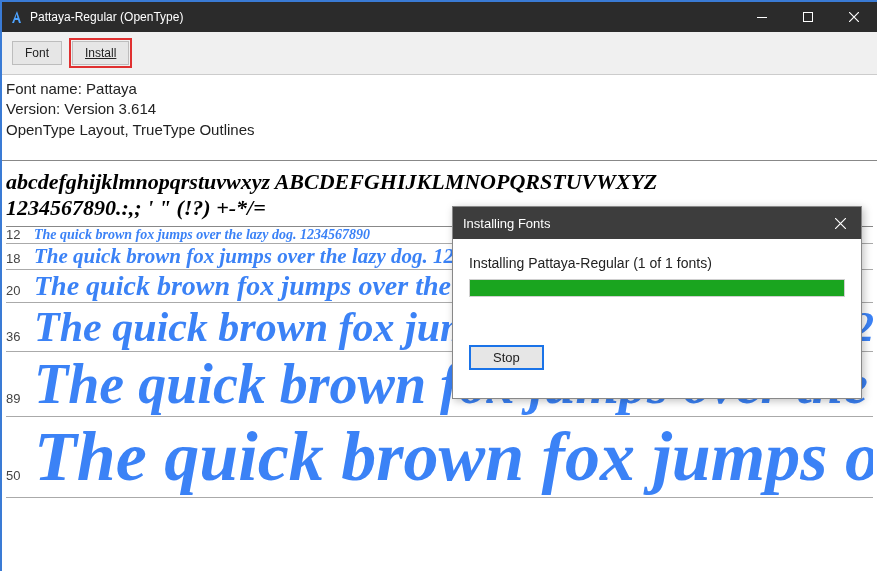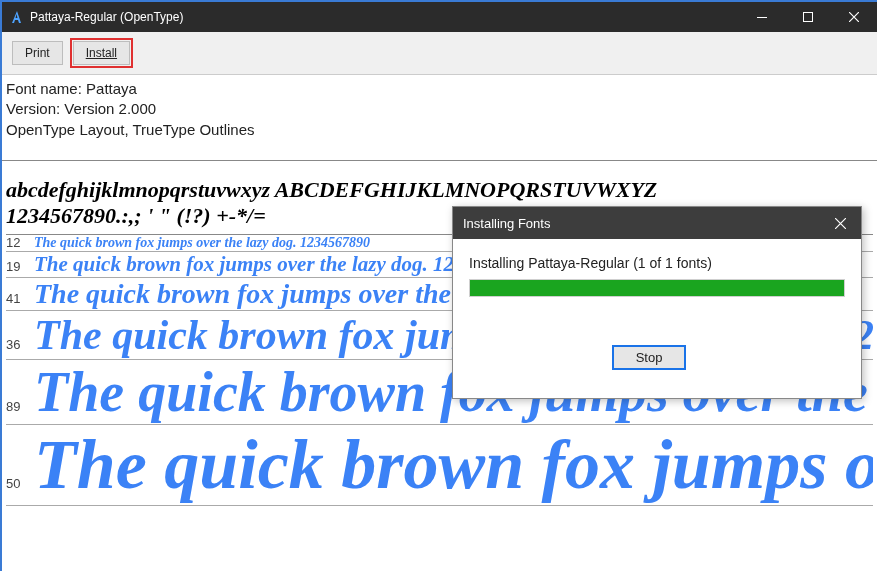--- a/index.html
+++ b/index.html
@@ -87,21 +87,20 @@
       padding: 4px 4px;
     }
     .charset {
       font-family: "Brush Script MT", "Segoe Script", cursive;
       font-weight: bold;
       font-style: italic;
       font-size: 22px;
       line-height: 1.2;
       padding: 4px 0;
       border-bottom: 1px solid #888;
-      margin-top: 8px;
     }
     .sample-row {
       display: flex;
       align-items: baseline;
       border-bottom: 1px solid #aaa;
       white-space: nowrap;
       overflow: hidden;
     }
     .sample-size {
       font-family: "Segoe UI", sans-serif;
@@ -168,21 +167,21 @@
       position: relative;
     }
     .progress-fill {
       background: #1aa51f;
       height: 100%;
       width: 100%;
     }
     .dlg-footer {
       padding: 0 16px 14px 0;
       display: flex;
-      justify-content: center;
+      justify-content: flex-start;
       margin-top: 48px;
     }
     .stop-btn {
       background: #e6e6e6;
       border: 2px solid #1a73e8;
       padding: 3px 22px;
       font-size: 13px;
       font-family: "Segoe UI", sans-serif;
       color: #222;
     }
@@ -212,46 +211,46 @@
     </div>
     <div class="tb-btn">
       <svg width="10" height="10" viewBox="0 0 10 10">
           <path d="M0 0 L10 10 M10 0 L0 10" stroke="#fff" stroke-width="1.2"></path>
         </svg>
     </div>
   </div>
 </div>
 
 <div class="toolbar">
-  <button class="tool-btn">Print</button>
+  <button class="tool-btn">Font</button>
   <button class="tool-btn highlighted">Install</button>
 </div>
 
 <div class="fontinfo">
   <div>Font name: Pattaya</div>
-  <div>Version: Version 2.000</div>
+  <div>Version: Version 3.614</div>
   <div>OpenType Layout, TrueType Outlines</div>
 </div>
 
 <div class="preview">
   <div class="charset">
     <div>abcdefghijklmnopqrstuvwxyz ABCDEFGHIJKLMNOPQRSTUVWXYZ</div>
     <div>1234567890.:,; ' " (!?) +-*/=</div>
   </div>
 
   <div class="sample-row">
     <span class="sample-size">12</span>
     <span class="sample-text sz12">The quick brown fox jumps over the lazy dog. 1234567890</span>
   </div>
   <div class="sample-row">
-    <span class="sample-size">19</span>
+    <span class="sample-size">18</span>
     <span class="sample-text sz18">The quick brown fox jumps over the lazy dog. 1234567890</span>
   </div>
   <div class="sample-row">
-    <span class="sample-size">41</span>
+    <span class="sample-size">20</span>
     <span class="sample-text sz24">The quick brown fox jumps over the lazy dog. 1234567890</span>
   </div>
   <div class="sample-row">
     <span class="sample-size">36</span>
     <span class="sample-text sz36">The quick brown fox jumps over the lazy dog. 1234567890</span>
   </div>
   <div class="sample-row">
     <span class="sample-size">89</span>
     <span class="sample-text sz48">The quick brown fox jumps over the lazy dog. 1234567890</span>
   </div>

